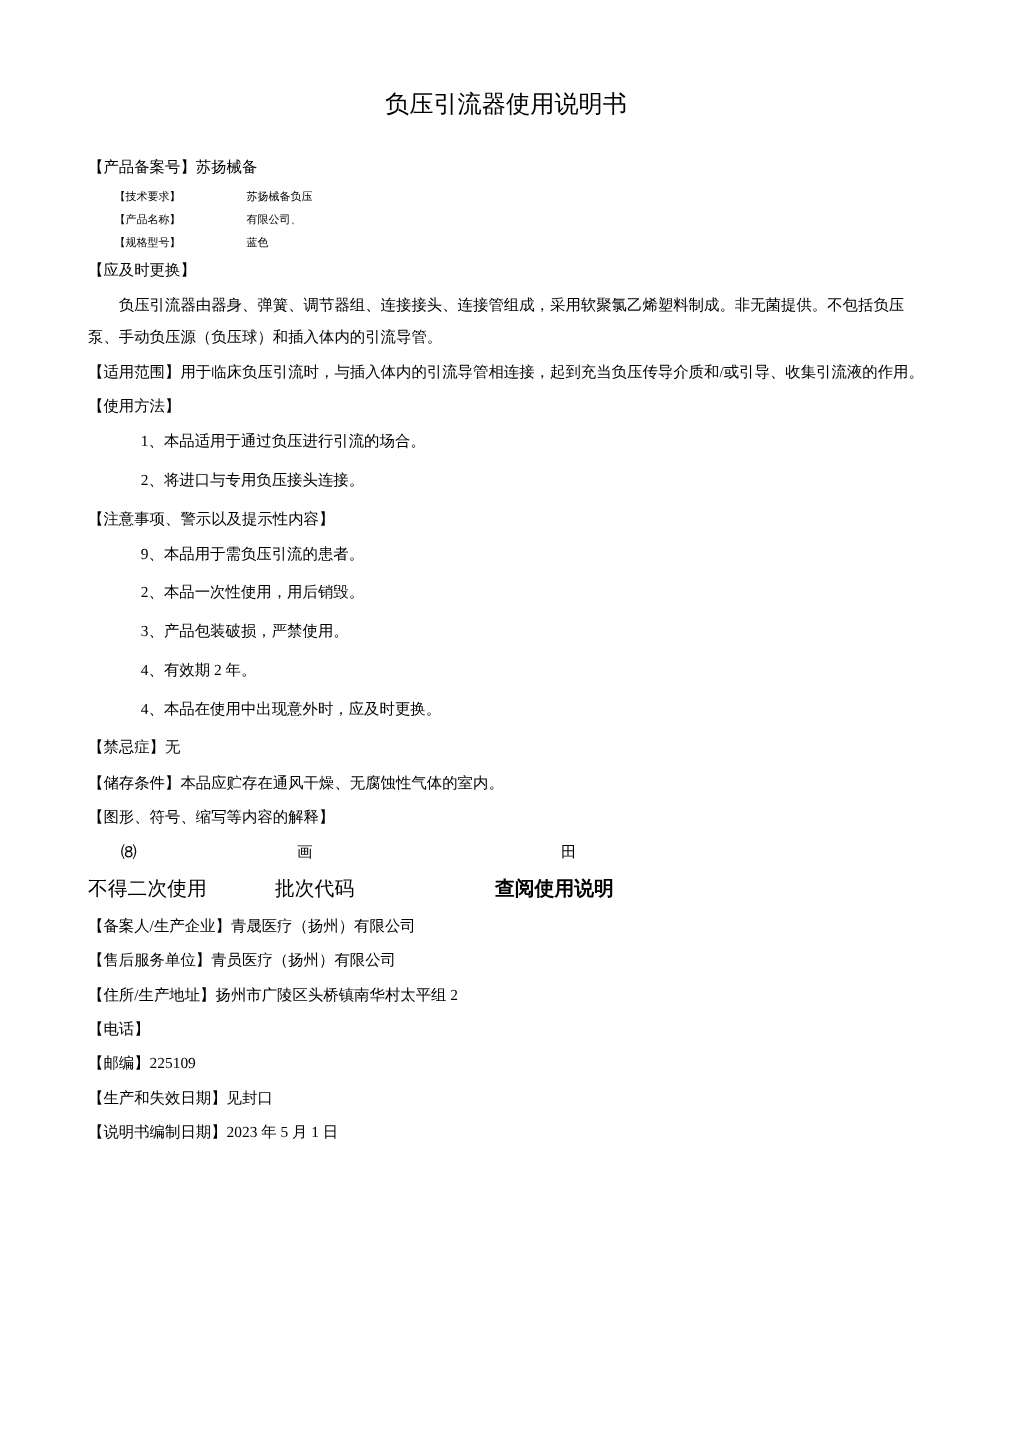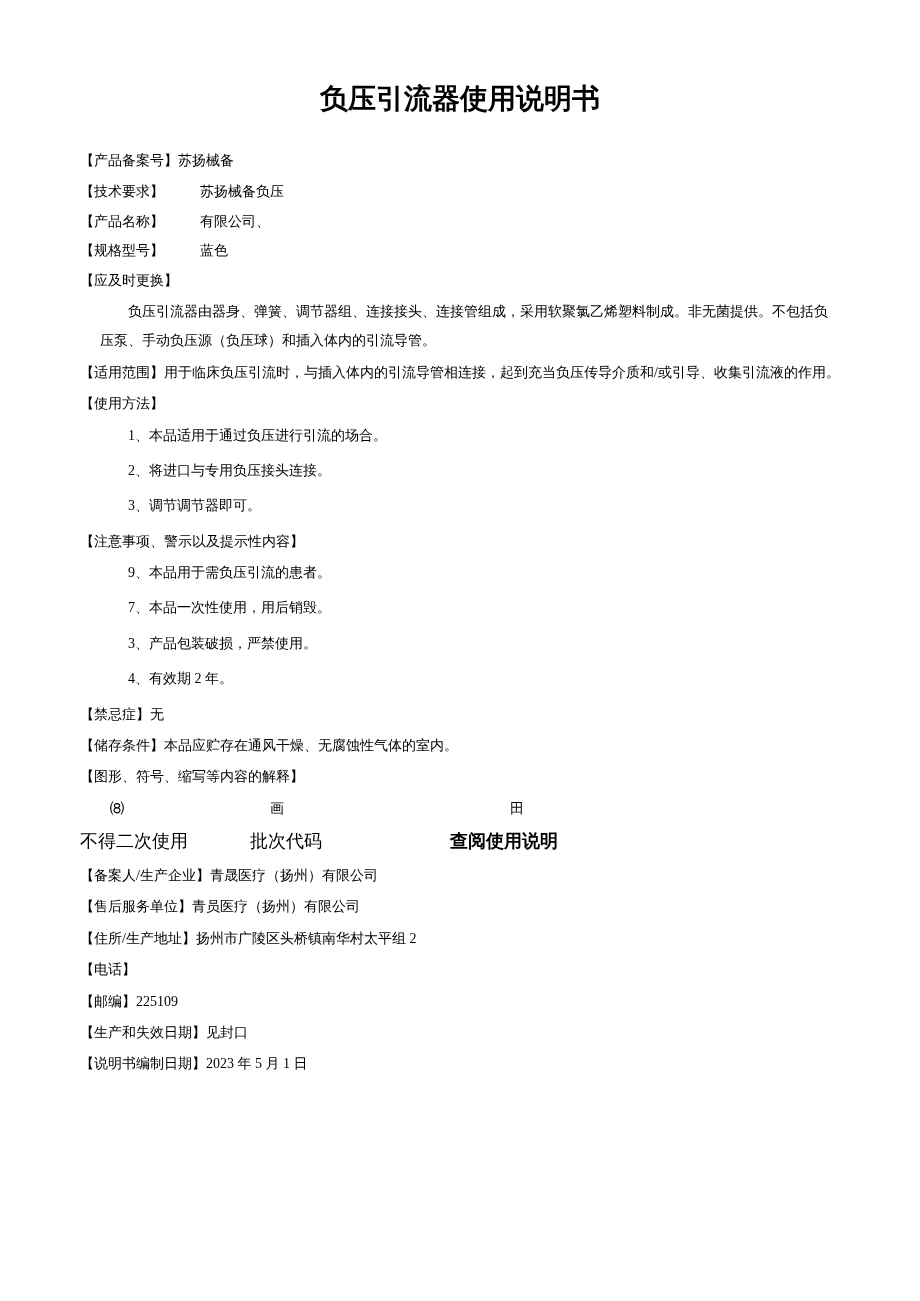--- a/index.html
+++ b/index.html
@@ -10,41 +10,41 @@
     body {
       width: 920px;
       min-height: 1301px;
       background: #ffffff;
       font-family: "SimSun", "宋体", serif;
       color: #000000;
       padding: 80px 80px 40px 80px;
     }
     .title {
       text-align: center;
-      font-size: 28px;
-      font-weight: bold;
+      font-size: 22px;
+      font-weight: normal;
       margin-bottom: 28px;
       font-family: "SimSun", "宋体", serif;
     }
     .line {
       font-size: 14px;
       line-height: 2.1;
       margin-bottom: 2px;
     }
     .label-row {
       display: flex;
-      font-size: 14px;
+      font-size: 10px;
       line-height: 2.1;
+      margin-left: 24px;
     }
     .label-row .label {
       min-width: 120px;
     }
     .indent {
       text-indent: 2em;
-      margin-left: 20px;
     }
     .indent-list {
       padding-left: 3em;
     }
     .indent-list .line {
       margin-bottom: 6px;
     }
     .symbol-row {
       display: flex;
       font-size: 18px;
@@ -104,29 +104,29 @@
 
 <div class="line">【应及时更换】</div>
 <div class="line indent">负压引流器由器身、弹簧、调节器组、连接接头、连接管组成，采用软聚氯乙烯塑料制成。非无菌提供。不包括负压泵、手动负压源（负压球）和插入体内的引流导管。</div>
 
 <div class="line">【适用范围】用于临床负压引流时，与插入体内的引流导管相连接，起到充当负压传导介质和/或引导、收集引流液的作用。</div>
 
 <div class="line">【使用方法】</div>
 <div class="indent-list">
   <div class="line">1、本品适用于通过负压进行引流的场合。</div>
   <div class="line">2、将进口与专用负压接头连接。</div>
-  <div class="line">3、调节调节器即可。</div>
 </div>
 
 <div class="line">【注意事项、警示以及提示性内容】</div>
 <div class="indent-list">
   <div class="line">9、本品用于需负压引流的患者。</div>
-  <div class="line">7、本品一次性使用，用后销毁。</div>
+  <div class="line">2、本品一次性使用，用后销毁。</div>
   <div class="line">3、产品包装破损，严禁使用。</div>
   <div class="line">4、有效期 2 年。</div>
+  <div class="line">4、本品在使用中出现意外时，应及时更换。</div>
 </div>
 
 <div class="line">【禁忌症】无</div>
 <div class="line">【储存条件】本品应贮存在通风干燥、无腐蚀性气体的室内。</div>
 <div class="line">【图形、符号、缩写等内容的解释】</div>
 
 <div class="symbol-icons">
   <span class="icon1">⑻</span>
   <span class="icon2">画</span>
   <span class="icon3">田</span>

